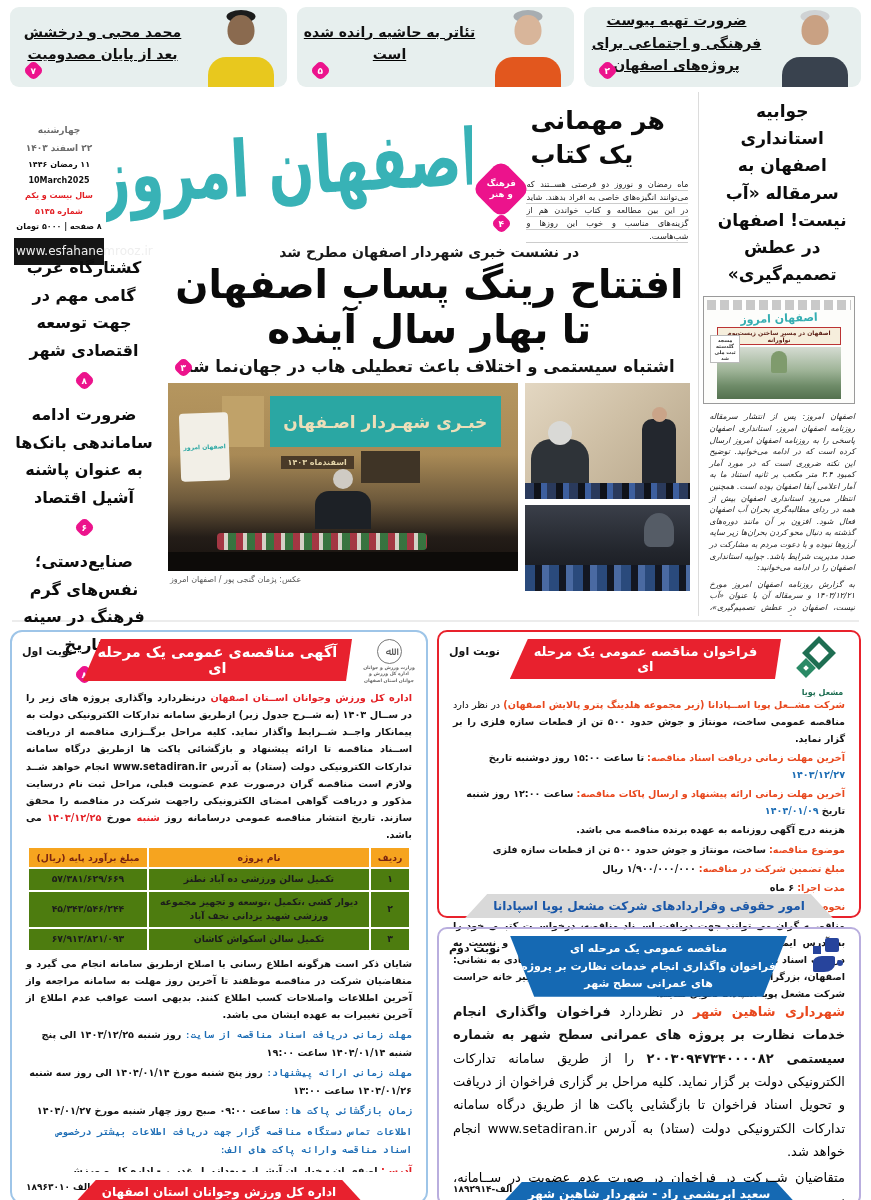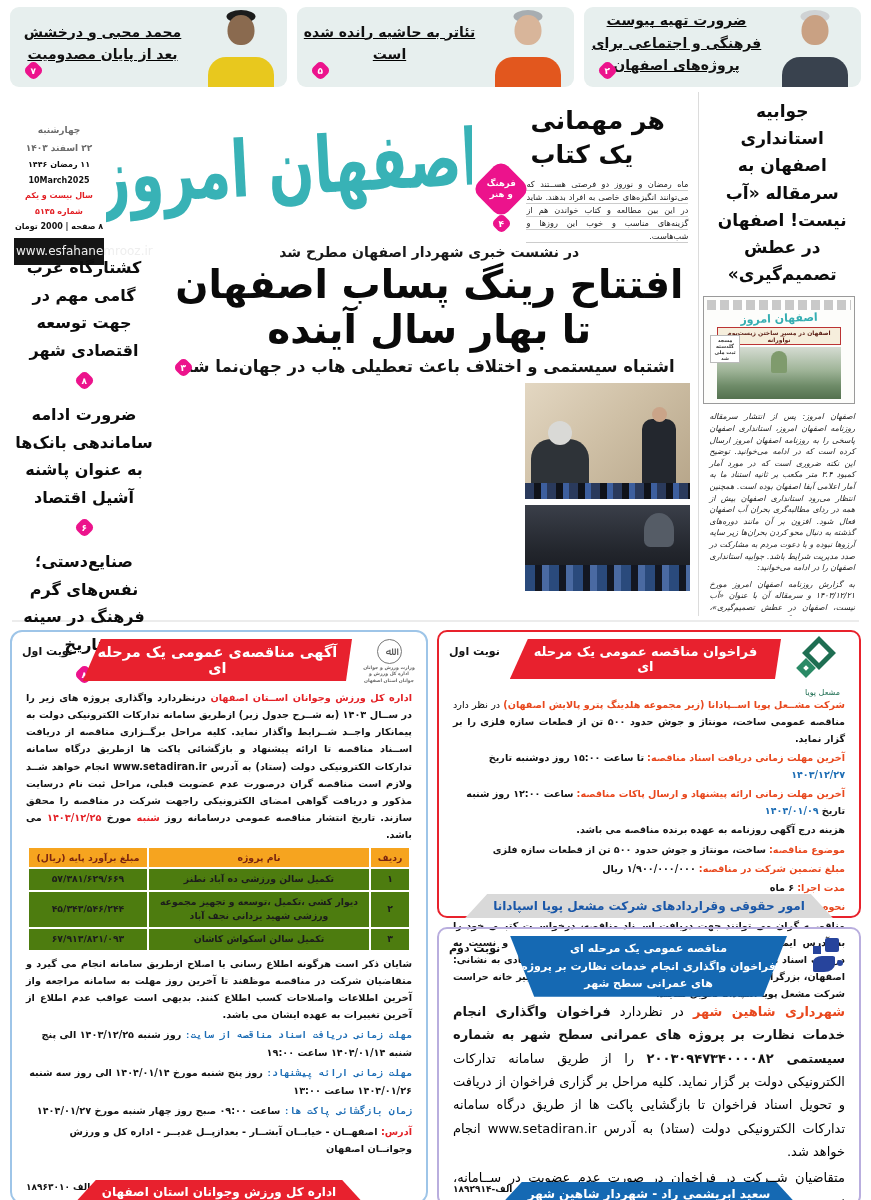--- a/index.html
+++ b/index.html
@@ -143,21 +143,21 @@
   .tender-table th { background:#f6a41f; color:#7a2410; font-weight:bold; padding:4px 3px; }
   .tender-table td { background:#4d7c0f; text-align:center; padding:3.5px 5px; font-weight:bold; color:#1c1c1c; line-height:1.5; }
 
   .ads-right { width:424px; display:flex; flex-direction:column; gap:9px; }
   .ad-mashal { height:288px; border:2.5px solid #e8222c; border-radius:10px; padding-bottom:26px; }
   .ad-mashal .ribbon { font-size:13px; }
   .mashal-logo { width:58px; flex:none; text-align:center; position:relative; height:52px; }
   .chev { position:absolute; border:5px solid #1e6e52; transform:rotate(45deg); }
   .c1 { width:24px; height:24px; left:16px; top:2px; }
   .c2 { width:14px; height:14px; left:8px; top:22px; border-color:#2a8a66; }
-  .m-name { position:absolute; bottom:-6px; right:0; left:5px; color:#1e6e52; font-size:8px; font-weight:normal; }
+  .m-name { position:absolute; bottom:-6px; right:0; left:5px; color:#1e6e52; font-size:8px; font-weight:bold; }
   .mashal-body { padding:2px 8px; overflow:hidden; }
   .mashal-body p { margin:1px 6px 2px; font-size:9.6px; line-height:1.78; }
 
   .ad-shahin { height:279px; border:2.5px solid #b9aede; border-radius:10px; padding-bottom:26px; }
   .banner-blue { flex:1; background:#1569b3; color:#fff; font-weight:bold; font-size:11px; text-align:center;
                  line-height:1.6; padding:4px 10px; margin:0 4px;
                  clip-path:polygon(0 0,100% 0,calc(100% - 24px) 100%,24px 100%); }
   .shahin-logo { width:52px; height:46px; flex:none; position:relative; }
   .sq { position:absolute; background:#27449c; }
   .sq1 { width:14px; height:14px; right:10px; top:2px; border-radius:2px; }
@@ -243,21 +243,21 @@
         <div class="mh-logo">
           <div class="logo-script">اصفهان امروز</div>
         </div>
         <div class="mh-date">
           <div class="dt-gray">چهارشنبه</div>
           <div class="dt-gray">۲۲ اسفند ۱۴۰۳</div>
           <div>۱۱ رمضان ۱۴۴۶</div>
           <div>10March2025</div>
           <div class="dt-red">سال بیست و یکم</div>
           <div class="dt-red">شماره ۵۱۳۵</div>
-          <div>۸ صفحه | 2000 تومان</div>
+          <div>۸ صفحه | ۵۰۰۰ تومان</div>
           <span class="site">www.esfahanemrooz.ir</span>
         </div>
       </div>
 
       <div class="center-row">
         <div class="main-center">
           <div class="kicker">در نشست خبری شهردار اصفهان مطرح شد</div>
           <h1 class="headline">افتتاح رینگ پساب اصفهان تا بهار سال آینده</h1>
           <div class="subhead-row">
             <div class="subhead">اشتباه سیستمی و اختلاف باعث تعطیلی هاب در جهان‌نما شد</div>
@@ -266,20 +266,38 @@
               </span>
           </div>
           <div class="photos">
             <div class="side-photos">
               <div class="sp-top">
                 <div class="man1"></div>
                 <div class="man2"></div>
                 <div class="mics"></div>
               </div>
               <div class="sp-bottom"></div>
+            </div>
+            <div class="main-photo-wrap">
+              <div class="main-photo">
+                <div class="mp-tile t1"></div>
+                <div class="mp-banner">خبـری شهـردار اصـفهان</div>
+                <div class="mp-tile t2"></div>
+                <div class="mp-date">اسفندماه ۱۴۰۳</div>
+                <div class="mp-flag">
+                    <span>اصفهان امروز</span>
+                  </div>
+                <div class="mp-figure">
+                  <div class="fhead"></div>
+                  <div class="fbody"></div>
+                </div>
+                <div class="mp-flowers"></div>
+                <div class="mp-dark"></div>
+              </div>
+              <div class="caption">عکس: پژمان گنجی پور / اصفهان امروز</div>
             </div>
           </div>
         </div>
         <aside class="main-left">
           <div class="side-item">
             <div class="side-title">کشتارگاه غرب گامی مهم در جهت توسعه اقتصادی شهر</div>
             <span class="badge">
                 <span>۸</span>
               </span>
           </div>
@@ -403,20 +421,21 @@
               <td>۳</td>
               <td>تکمیل سالن اسکواش کاشان</td>
               <td>۶۷/۹۱۳/۸۲۱/۰۹۳</td>
             </tr>
           </tbody>
         </table>
         <p class="just"><span>شایان ذکر است هرگونه اطلاع رسانی یا اصلاح ازطریق سامانه انجام می گیرد و متقاضیان شرکت در مناقصه موظفند تا آخرین روز مهلت به سامانه مراجعه واز آخرین اطلاعات واصلاحات کسب اطلاع کنند. بدیهی است عواقب عدم اطلاع از آخرین تغییرات به عهده ایشان می باشد.</span></p>
         <p><span class="lbl blue">مهلت زمانی دریافت اسناد مناقصه از سایت:</span> <span class="b">روز شنبه ۱۴۰۳/۱۲/۲۵ الی پنج شنبه ۱۴۰۴/۰۱/۱۴ ساعت ۱۹:۰۰</span></p>
         <p><span class="lbl blue">مهلت زمانی ارائه پیشنهاد:</span> <span class="b">روز پنج شنبه مورخ ۱۴۰۴/۰۱/۱۴ الی روز سه شنبه ۱۴۰۴/۰۱/۲۶ ساعت ۱۳:۰۰</span></p>
         <p><span class="lbl blue">زمان بازگشائی پاکت ها:</span> <span class="b">ساعت ۰۹:۰۰ صبح روز چهار شنبه مورخ ۱۴۰۴/۰۱/۲۷</span></p>
+        <p><span class="lbl blue">اطلاعات تماس دستگاه مناقصه گزار جهت دریافت اطلاعات بیشتر درخصوص اسناد مناقصه وارائه پاکت های الف:</span></p>
         <p><span class="lbl red">آدرس:</span> <span class="b">اصفهــان - خیابــان آبشــار - بعدازپــل غدیــر - اداره کل و ورزش وجوانــان اصفهان</span></p>
 
       </div>
       <div class="mcode">م الف ۱۸۹۶۳۰۱۰</div>
       <div class="ad-foot">
         <div class="foot-ribbon redfill">اداره کل ورزش وجوانان استان اصفهان</div>
       </div>
     </div>
 
   </section>

